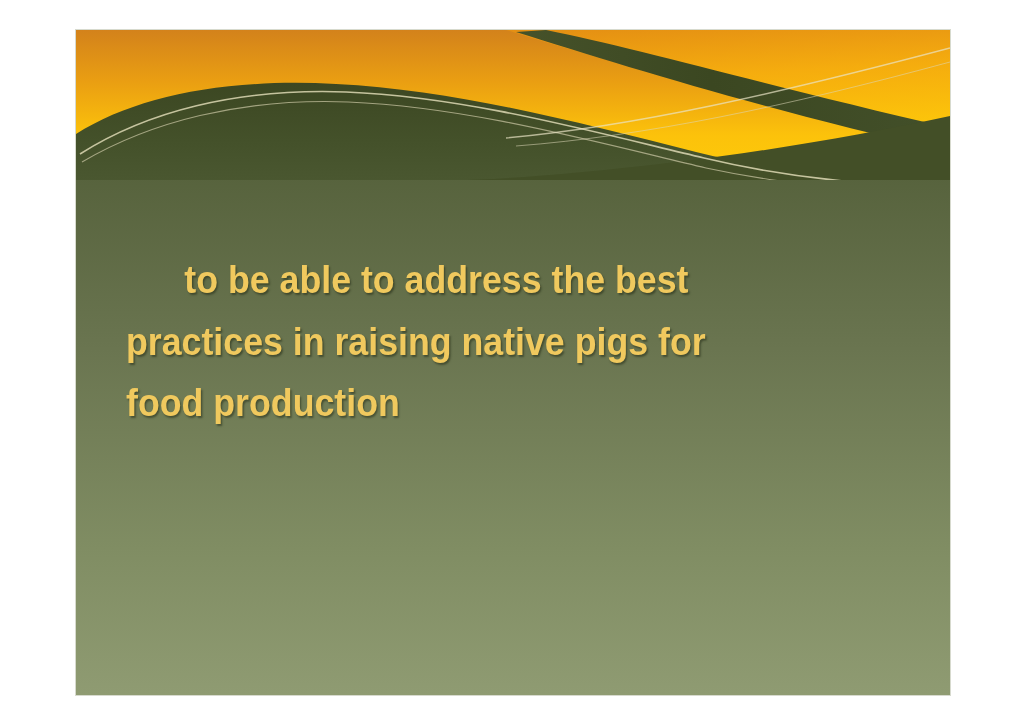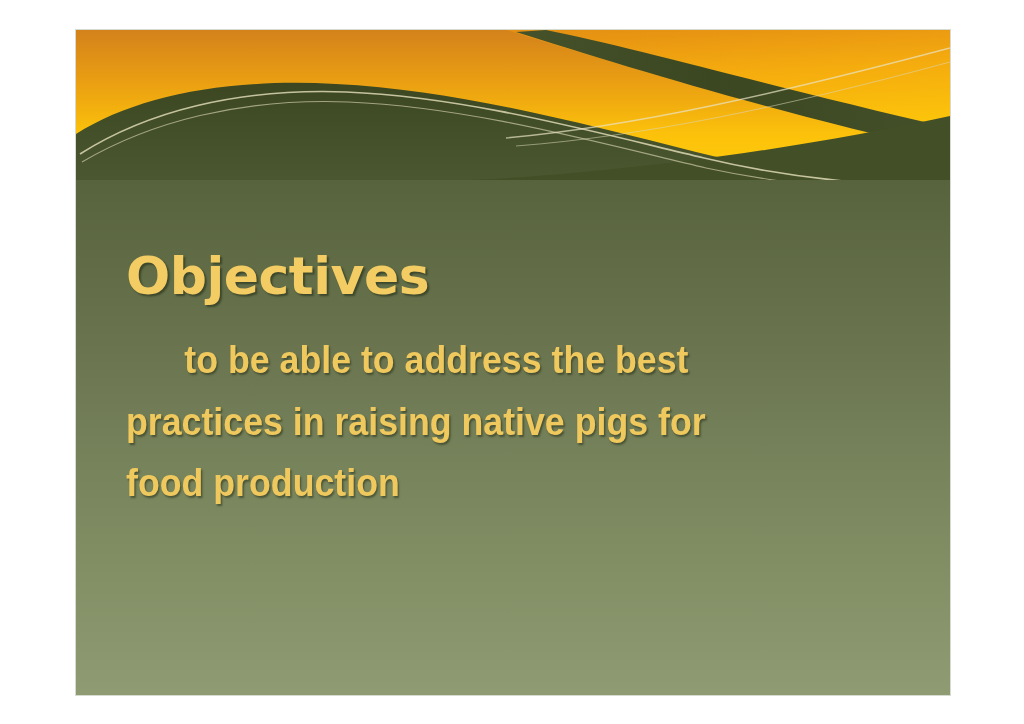--- a/index.html
+++ b/index.html
@@ -136,21 +136,20 @@
 
       <path d="M 6 132 C 74 92 164 68 272 72 C 392 77 512 110 630 138 C 714 156 802 162 874 162" fill="none" stroke="#cdc9a6" stroke-width="1.1" opacity="0.7"></path>
 
       <path d="M 430 108 C 560 96 700 64 874 18" fill="none" stroke="#e9e4c6" stroke-width="1.4" opacity="0.7"></path>
 
       <path d="M 440 116 C 570 106 712 76 874 32" fill="none" stroke="#dcd7b8" stroke-width="1.0" opacity="0.55"></path>
     </svg>
 
     <div id="text-block">
 
-      <h1 id="slide-title">Objectives</h1>
 
       <div id="slide-body">
         <span class="body-line indented">to be able to address the best</span>
         <span class="body-line">practices in raising native pigs for</span>
         <span class="body-line">food production</span>
       </div>
 
     </div>
 
   </div>

